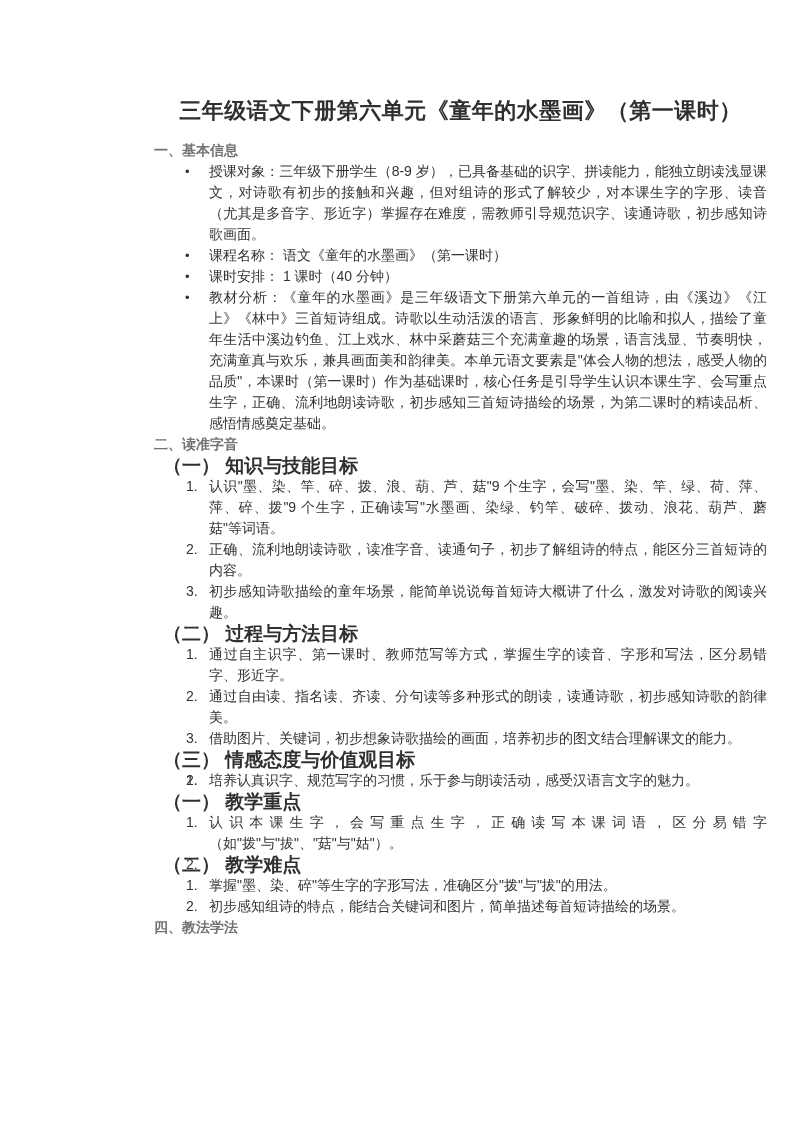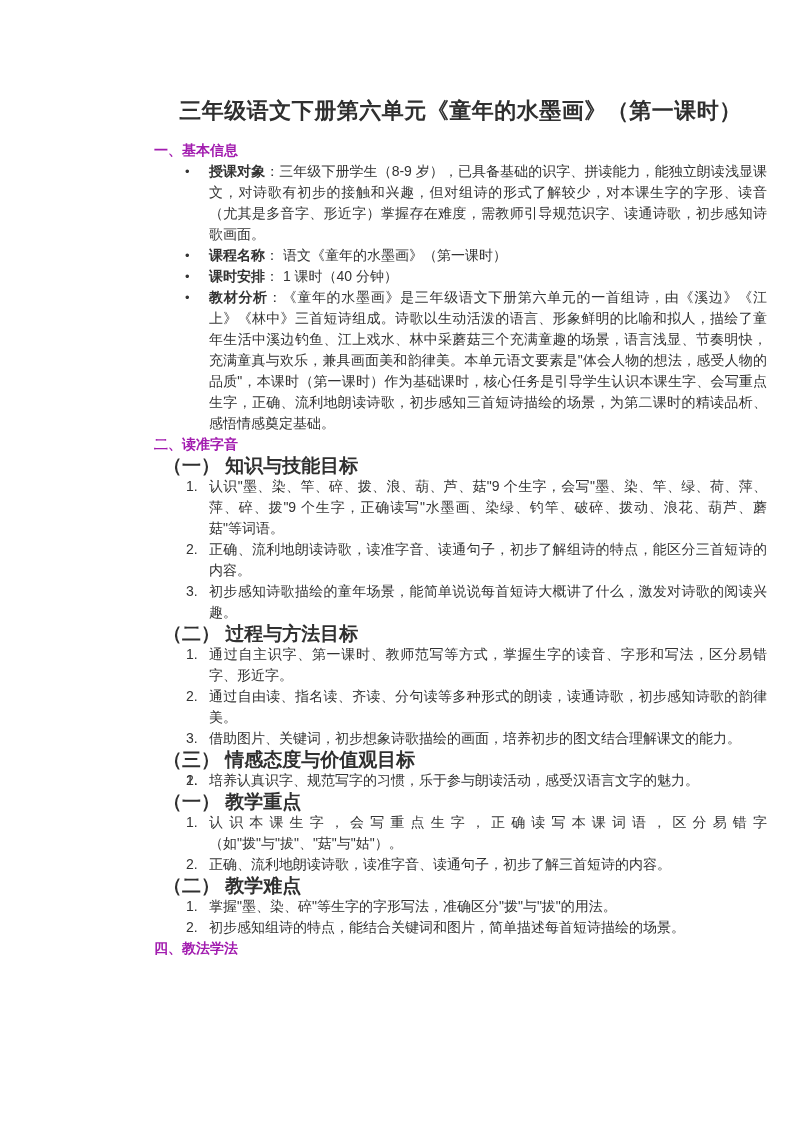--- a/index.html
+++ b/index.html
@@ -28,21 +28,21 @@
     font-weight: 700;
     text-align: center;
     margin: 0 0 14px 0;
     letter-spacing: 0.5px;
     color: #2f2f2f;
   }
   .sec-heading {
     font-size: 14px;
     line-height: 21px;
     font-weight: 700;
-    color: #a21caf;
+    color: #737373;
   }
   .sub-heading {
     font-size: 19px;
     line-height: 21px;
     font-weight: 700;
     padding-left: 9px;
     color: #303030;
   }
   .bullet-item {
     position: relative;
@@ -51,21 +51,21 @@
     line-height: 21px;
     text-align: justify;
   }
   .bullet-item .marker {
     position: absolute;
     left: 31px;
     top: 0;
     font-size: 13px;
   }
   .bullet-item .label {
-    font-weight: 700;
+    font-weight: 400;
   }
   .num-item {
     position: relative;
     padding-left: 55px;
     font-size: 14px;
     line-height: 21px;
     text-align: justify;
   }
   .num-item .num {
     position: absolute;
@@ -133,21 +133,21 @@
     <span class="num">2.</span><span>培养认真识字、规范写字的习惯，乐于参与朗读活动，感受汉语言文字的魅力。</span>
   </div>
 
 
   <div class="sub-heading">（一） 教学重点</div>
 
   <div class="num-item">
     <span class="num">1.</span><span>认识本课生字，会写重点生字，正确读写本课词语，区分易错字（如"拨"与"拔"、"菇"与"姑"）。</span>
   </div>
   <div class="num-item">
-    <span class="num">2.</span><span>正确、流利地朗读诗歌，读准字音、读通句子，初步了解三首短诗的内容。</span>
+    <span class="num">2.</span>
   </div>
 
   <div class="sub-heading">（二） 教学难点</div>
 
   <div class="num-item">
     <span class="num">1.</span><span>掌握"墨、染、碎"等生字的字形写法，准确区分"拨"与"拔"的用法。</span>
   </div>
   <div class="num-item">
     <span class="num">2.</span><span>初步感知组诗的特点，能结合关键词和图片，简单描述每首短诗描绘的场景。</span>
   </div>

